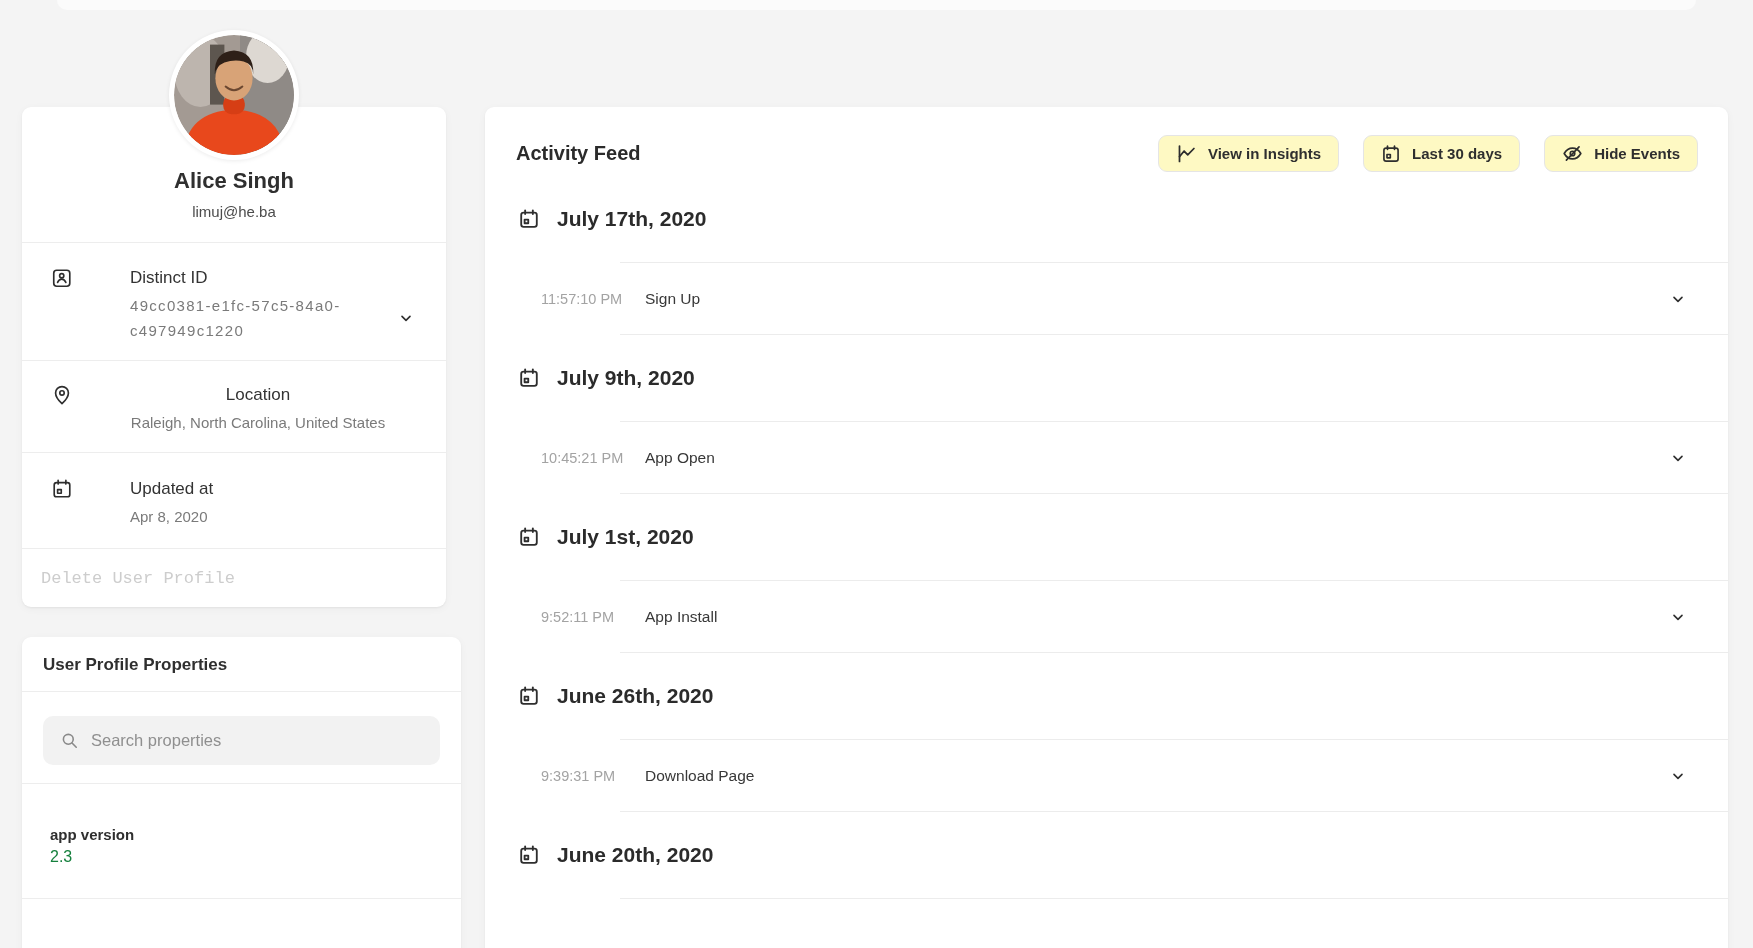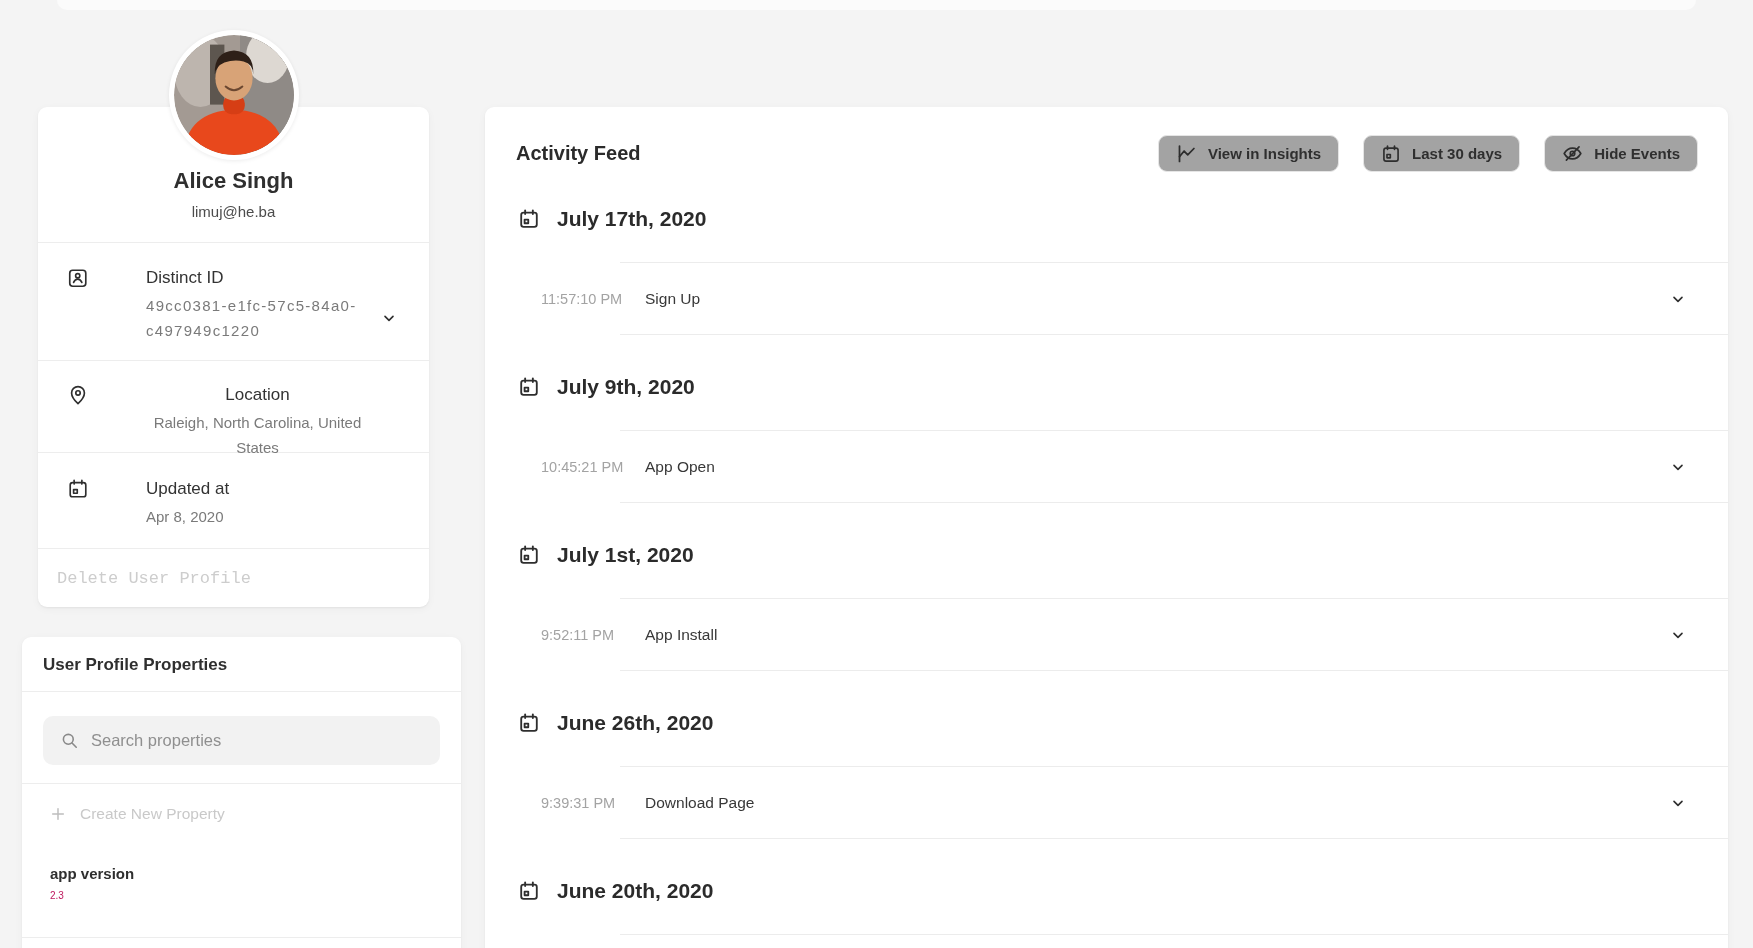--- a/index.html
+++ b/index.html
@@ -14,21 +14,21 @@
   }
   .top-strip {
     position:absolute; left:57px; right:57px; top:0; height:10px;
     background:#fbfbfb; border-radius:0 0 12px 12px;
   }
   .card {
     position:absolute; background:#fff; border-radius:9px;
     box-shadow:0 1px 2px rgba(0,0,0,.05), 0 2px 8px rgba(0,0,0,.04);
   }
   
-  .card-profile { left:38px; top:107px; width:391px; }
+  .card-profile { left:22px; top:107px; width:424px; }
   .avatar-ring {
     position:absolute; left:50%; top:-77px; transform:translateX(-50%);
     width:130px; height:130px; border-radius:50%;
     background:#fff; padding:5px; box-shadow:0 1px 4px rgba(0,0,0,.08);
   }
   .avatar-ring svg { width:120px; height:120px; border-radius:50%; display:block; }
   .profile-head { height:136px; padding-top:60px; text-align:center; border-bottom:1px solid #ededed; }
   .profile-name { font-size:22px; font-weight:bold; line-height:28px; color:#2f2f2f; }
   .profile-email { font-size:15px; line-height:24px; margin-top:5px; color:#4c4c4c; }
   .field { position:relative; border-bottom:1px solid #ededed;padding-left:48px; }
@@ -55,34 +55,34 @@
   .search-box svg { position:absolute; left:17px; top:15px; }
   .search-box input {
     width:100%; height:100%; background:transparent; border:none; outline:none;
     padding-left:48px; font-size:16.5px; font-family:"Liberation Sans", sans-serif; color:#444;
   }
   .search-box input::placeholder { color:#8f8f8f; }
   .create-row { display:flex; align-items:center; gap:14px; padding:21px 0 0 28px;
     font-size:15.5px; color:#c9c9c9; cursor:pointer; }
   .prop-item { margin:40px 0 0 28px; cursor:pointer; }
   .prop-name { font-size:15px; font-weight:bold; line-height:22px; color:#2f2f2f; }
-  .prop-value { font-size:10px; line-height:22px; color:#be185d; }
+  .prop-value { font-size:16px; line-height:22px; color:#15803d; }
   .props-bottom-divider { height:1px; background:#ededed; margin-top:30px; }
   
   .card-feed { left:485px; top:107px; width:1243px; height:880px; overflow:hidden; }
   .feed-header { display:flex; justify-content:space-between; align-items:center; padding:28px 30px 0 31px; }
   .feed-title { font-size:20px; font-weight:bold; color:#2b2b2b; }
   .feed-actions { display:flex; gap:24px; }
   .btn {
     display:flex; align-items:center; gap:11px; height:37px; padding:0 17px;
-    background:#a3a3a3; border:1px solid #e5e5e5; border-radius:9px;
+    background:#fef9c3; border:1px solid #e5e5e5; border-radius:9px;
     font-size:15px; font-weight:600; color:#2f2f2f; cursor:pointer;
     font-family:"Liberation Sans", sans-serif;
   }
-  .group { margin-top:39px; }
+  .group { margin-top:30px; }
   .group.first { margin-top:34px; }
   .group-date { display:flex; align-items:center; gap:17px; padding-left:33px; height:26px;
     font-size:21px; font-weight:bold; color:#2b2b2b; }
   .gdivider { height:1px; background:#ececec; margin-left:135px; margin-top:30px; }
   .event-row { height:71px; display:flex; align-items:center; border-bottom:1px solid #ececec;
     margin-left:0; cursor:pointer;padding-left:25px; }
   .event-row .inner { display:flex; align-items:center; width:100%; }
   .event-time { width:104px; margin-left:31px; font-size:14.5px; color:#a3a3a3; }
   .event-name { font-size:15.5px; color:#383838; }
   .event-chev { margin-left:auto; margin-right:42px; }
@@ -166,27 +166,20 @@
   <div class="props-title">User Profile Properties</div>
   <div class="search-wrap">
     <div class="search-box">
       <svg width="19" height="19" viewBox="0 0 24 24" style="stroke:#8a8a8a; fill:none; stroke-width:2; stroke-linecap:round;">
         <circle cx="10.5" cy="10.5" r="6.2"></circle>
         <line x1="15.2" y1="15.2" x2="20.5" y2="20.5"></line>
       </svg>
       <input type="text" placeholder="Search properties" style="">
     </div>
   </div>
-  <div class="create-row">
-    <svg width="16" height="16" viewBox="0 0 24 24" style="stroke:#bdbdbd; fill:none; stroke-width:2.2; stroke-linecap:round;">
-      <line x1="12" y1="4" x2="12" y2="20"></line>
-        <line x1="4" y1="12" x2="20" y2="12"></line>
-    </svg>
-    <span>Create New Property</span>
-  </div>
   <div class="prop-item">
     <div class="prop-name">app version</div>
     <div class="prop-value">2.3</div>
   </div>
   <div class="props-bottom-divider"></div>
 </div>
 
 <div class="card card-feed">
   <div class="feed-header">
     <div class="feed-title">Activity Feed</div>

